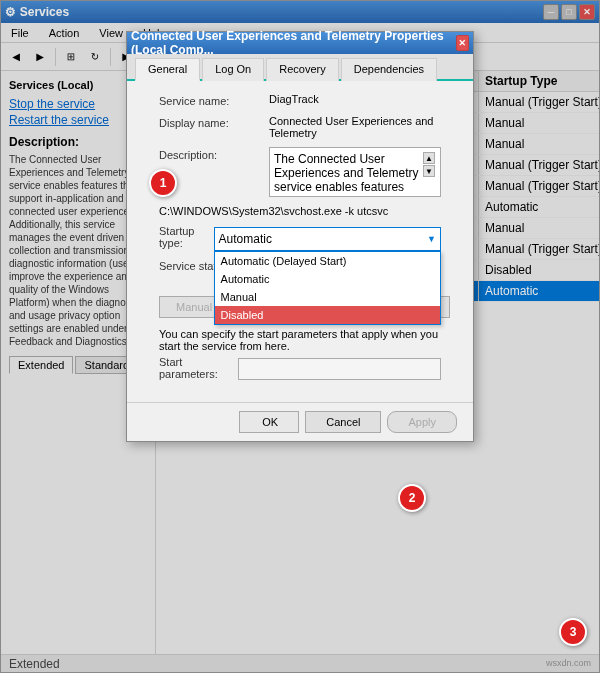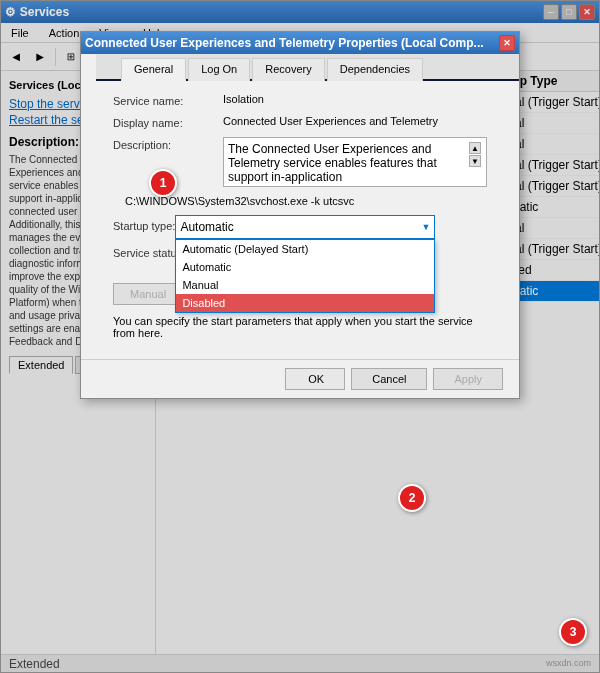--- a/index.html
+++ b/index.html
@@ -137,21 +137,21 @@
       display: flex;
       align-items: flex-start;
       justify-content: center;
       padding-top: 30px;
       z-index: 100;
     }
     .dialog {
       background: #f0f0f0;
       border: 1px solid #888;
       box-shadow: 3px 3px 10px rgba(0,0,0,0.3);
-      width: 440px;
+      width: 348px;
       display: flex;
       flex-direction: column;
     }
     .dialog-title-bar {
       background: linear-gradient(to bottom, #4a90d9, #2a6ab5);
       height: 22px;
       display: flex;
       align-items: center;
       justify-content: space-between;
       padding: 0 4px;
@@ -160,25 +160,24 @@
       font-weight: bold;
     }
     .dialog-title-btn {
       width: 16px; height: 16px; background: #e05050; border: 1px solid #c04040;
       display: flex; align-items: center; justify-content: center;
       font-size: 9px; color: white; cursor: pointer; border-radius: 2px;
     }
     .dialog-tabs {
       display: flex;
       background: #e0e0e0;
-      border-bottom: 2px solid #0f172a;
-      padding: 0 25px;
+      border-bottom: 2px solid #14b8a6;
+      padding: 0 8px;
       padding-top: 4px;
       gap: 2px;
-      margin-left: 15px;
     }
     .dialog-tab {
       padding: 4px 12px;
       cursor: pointer;
       font-size: 11px;
       border: 1px solid #ccc;
       border-bottom: none;
       background: #e8e8e8;
       margin-bottom: -2px;
     }
@@ -218,21 +217,21 @@
     .field-desc-box-text { flex: 1; }
     .desc-scroll { width: 14px; display: flex; flex-direction: column; gap: 1px; align-items: center; }
     .desc-scroll-up, .desc-scroll-down {
       width: 12px; height: 12px; background: #e0e0e0;
       border: 1px solid #aaa; display: flex; align-items: center; justify-content: center;
       font-size: 8px; cursor: pointer;
     }
 
     .path-section { margin-bottom: 8px; }
     .path-label { font-size: 11px; color: #333; margin-bottom: 2px; }
-    .path-value { font-size: 11px; color: #000; margin-left: 12px; }
+    .path-value { font-size: 11px; color: #000; }
 
     .startup-section { margin-bottom: 8px; position: relative; }
     .startup-label { font-size: 11px; color: #333; margin-bottom: 3px; }
     .startup-dropdown-container { position: relative; display: inline-block; width: 260px; }
     .startup-dropdown {
       width: 100%;
       height: 24px;
       border: 1px solid #0078d7;
       background: white;
       padding: 0 4px;
@@ -297,21 +296,21 @@
     .footer-btn {
       padding: 4px 20px;
       background: #e0e0e0;
       border: 1px solid #aaa;
       cursor: pointer;
       font-size: 11px;
       min-width: 60px;
       text-align: right;
     }
     .footer-btn.primary { background: #e8e8e8; }
-    .footer-btn.disabled { color: #aaa; cursor: default; }
+    .footer-btn.disabled { color: #aaa; cursor: default; border-radius: 9px; }
 
     
     .circle-marker {
       position: absolute;
       width: 28px;
       height: 28px;
       background: #e02020;
       border-radius: 50%;
       display: flex;
       align-items: center;
@@ -507,21 +506,21 @@
         <div class="dialog-tab active">General</div>
         <div class="dialog-tab">Log On</div>
         <div class="dialog-tab">Recovery</div>
         <div class="dialog-tab">Dependencies</div>
       </div>
 
       <div class="dialog-content">
 
         <div class="field-row">
           <div class="field-label">Service name:</div>
-          <div class="field-value">Isolation</div>
+          <div class="field-value">DiagTrack</div>
         </div>
 
         <div class="field-row">
           <div class="field-label">Display name:</div>
           <div class="field-value">Connected User Experiences and Telemetry</div>
         </div>
 
         <div class="field-row">
           <div class="field-label">Description:</div>
           <div class="field-desc-box">
@@ -563,20 +562,24 @@
           <div class="status-buttons">
             <button class="status-btn disabled">Manual</button>
             <button class="status-btn active">Stop</button>
             <button class="status-btn">Pause</button>
             <button class="status-btn">Resume</button>
           </div>
         </div>
 
         <div class="start-params-section">
           <div class="start-params-note">You can specify the start parameters that apply when you start the service from here.</div>
+          <div style="display:flex;align-items:center;gap:8px;">
+            <div class="start-params-label">Start parameters:</div>
+            <input class="start-params-input" type="text" value="" style="">
+          </div>
         </div>
       </div>
 
       <div class="dialog-footer">
         <button class="footer-btn primary">OK</button>
         <button class="footer-btn">Cancel</button>
         <button class="footer-btn disabled">Apply</button>
       </div>
     </div>
   </div>

